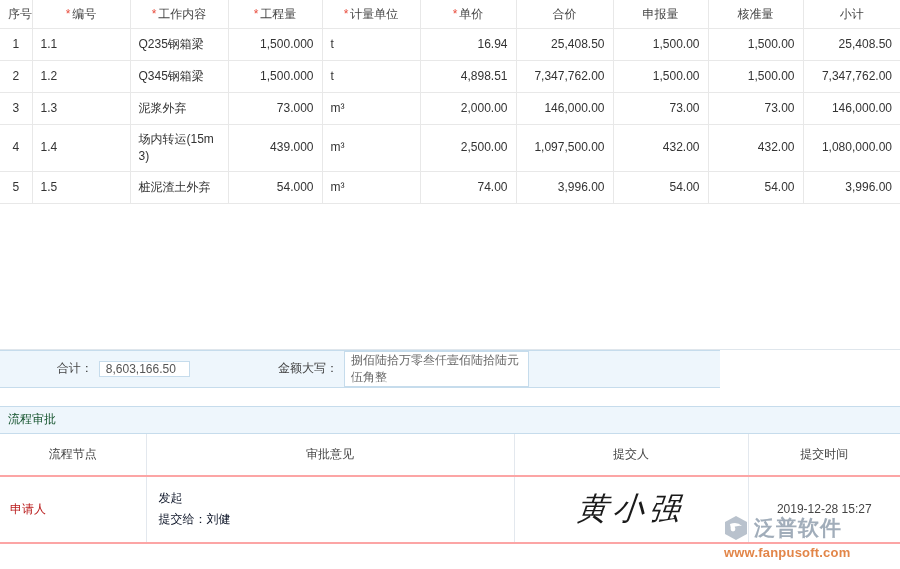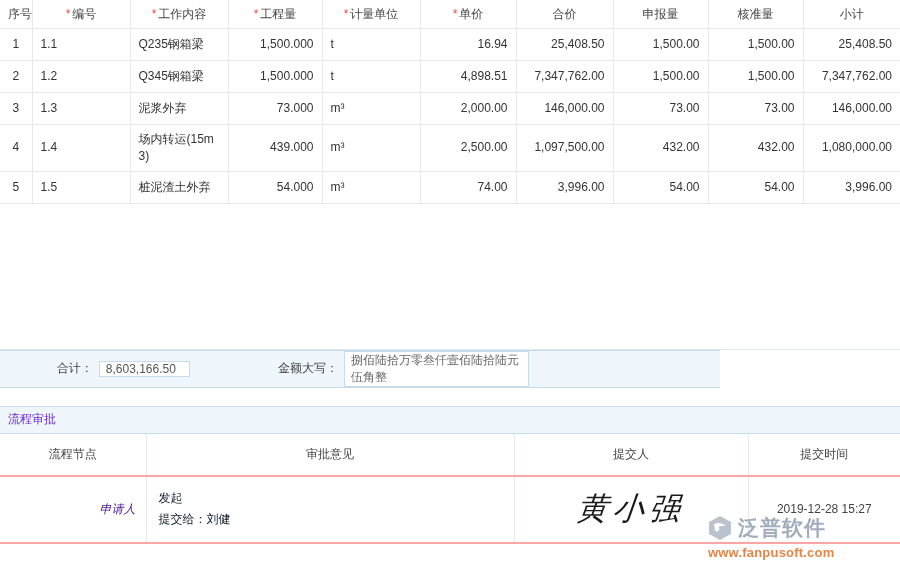--- a/index.html
+++ b/index.html
@@ -134,21 +134,21 @@
   
   .flow-title {
     height: 28px;
     background: #eef6fc;
     border-top: 1px solid #c6dcec;
     border-bottom: 1px solid #c6dcec;
     display: flex;
     align-items: center;
     padding-left: 8px;
     box-sizing: border-box;
-    color: #6d28d9;
+    color: #14532d;
     font-size: 12px;
   }
   .flow {
     width: 900px;
     border-collapse: collapse;
     table-layout: fixed;
   }
   .flow th, .flow td {
     border-right: 1px solid #e3e8ee;
     border-bottom: 2px solid #fca5a5;
@@ -160,21 +160,21 @@
   }
   .flow th:last-child, .flow td:last-child { border-right: none; }
   .flow thead th {
     height: 42px;
     color: #444444;
     text-align: center;
     background: #ffffff;
   }
   .flow tbody tr { height: 67px; }
   .flow td { background: #ffffff; padding: 0 10px; }
-  .node-cell { text-align: right; color: #4c1d95; font-style: italic; }
+  .node-cell { text-align: left; color: #b91c1c; }
   .opinion-cell {
     color: #0f172a;
     line-height: 1.75;
     padding-left: 12px !important;
     text-align: left;
   }
   .opinion-line { display: block; }
   .sig-cell { text-align: center; }
   .signature {
     font-family: "DejaVu Serif", serif;
@@ -187,21 +187,21 @@
   }
   .time-cell {
     text-align: center;
     color: #444444;
     position: relative;
   }
 
   
   .watermark {
     position: absolute;
-    right: 18px;
+    right: 2px;
     bottom: 6px;
     width: 176px;
     height: 50px;
     pointer-events: none;
     user-select: none;
     opacity: .92;
   }
   .wm-row {
     display: flex;
     align-items: center;

